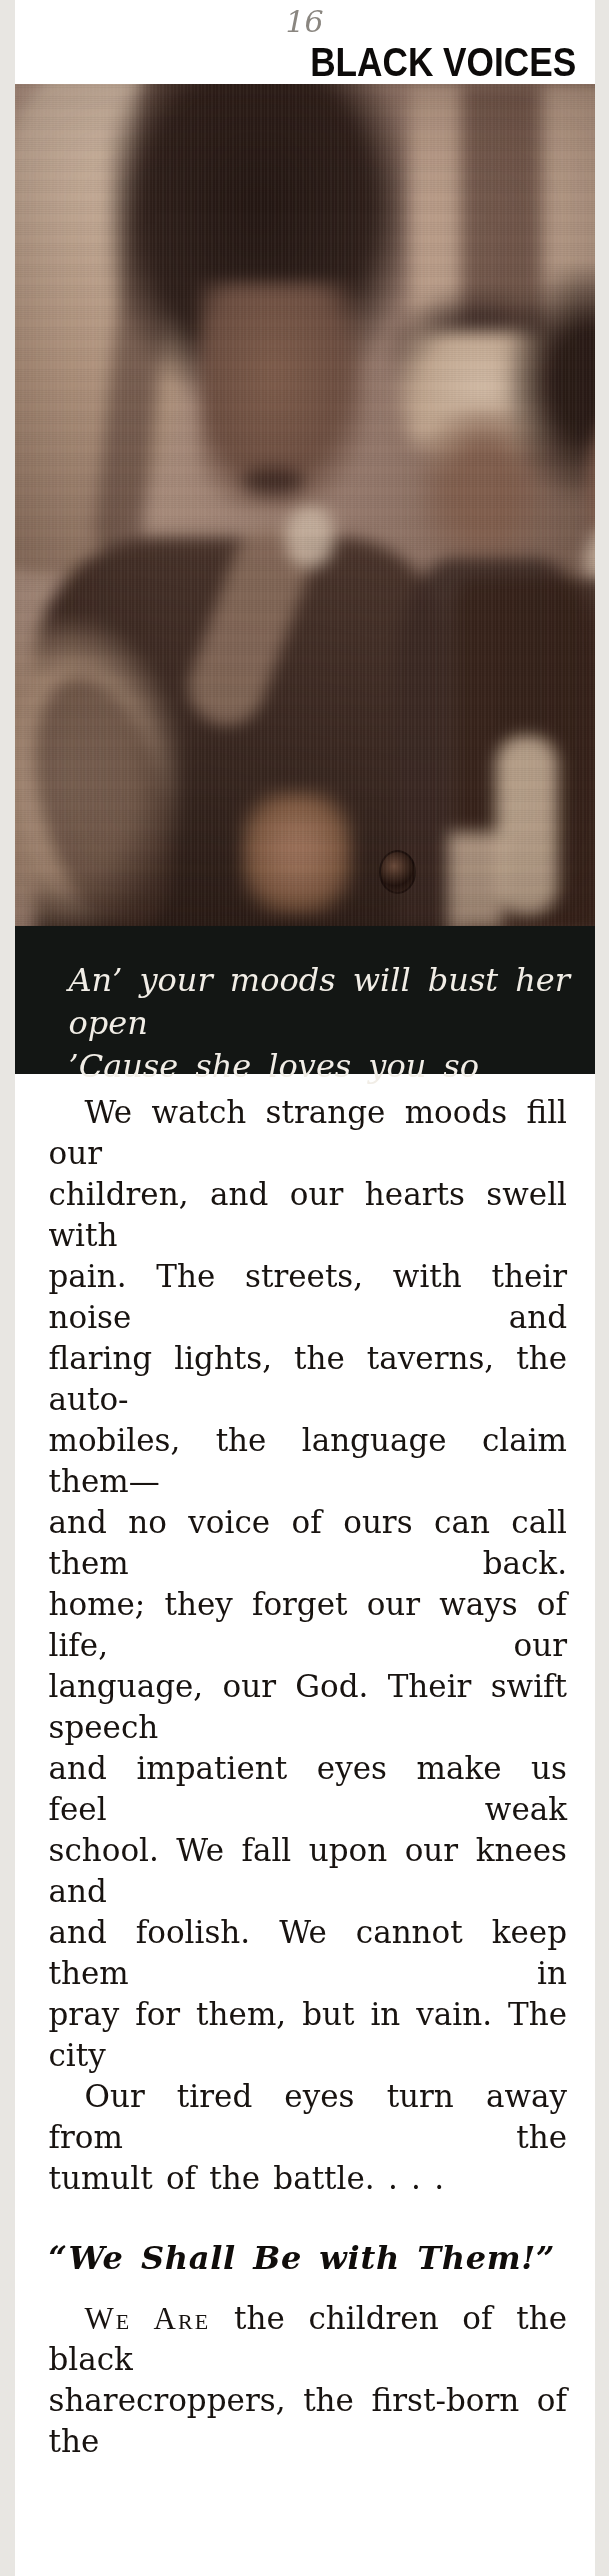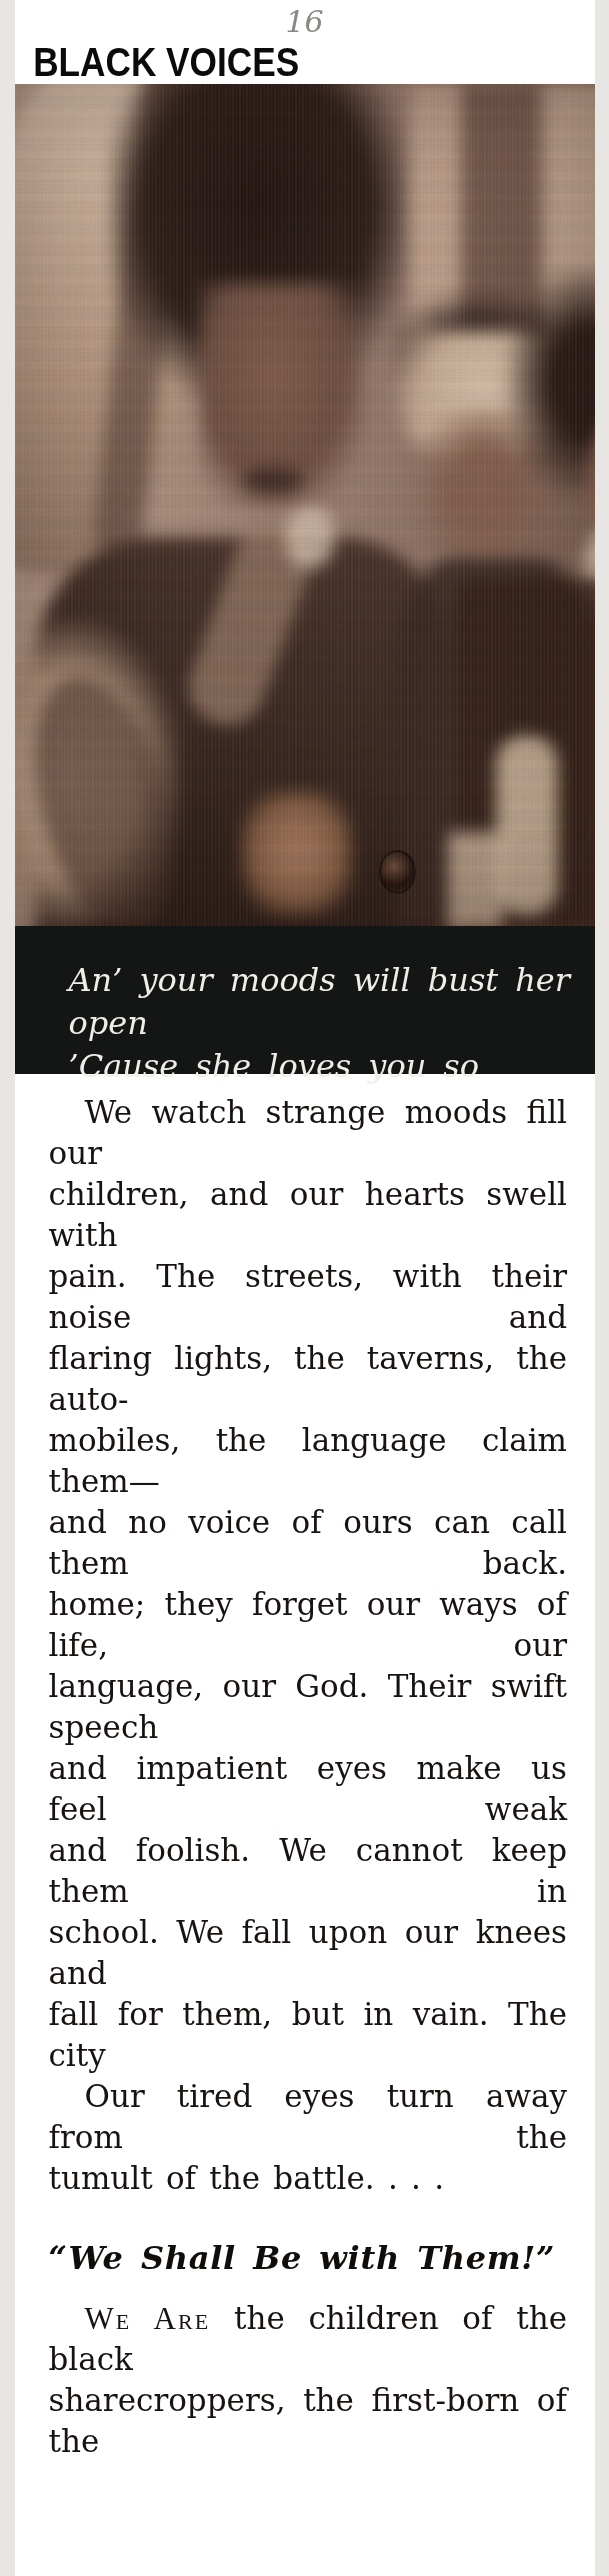--- a/index.html
+++ b/index.html
@@ -14,21 +14,21 @@
   }
   
   .folio{
     margin-top:2.7px;
     text-align:center;
     font-style:italic;
     font-size:30px;line-height:37px;
     color:#8a8680;
   }
   .title{
-    margin:0;text-align:left;
+    margin:0;text-align:right;
     font-family:"Liberation Sans", sans-serif;
     font-weight:bold;
     font-size:40px;line-height:44px;
     letter-spacing:0px;
     color:#0d0b0a;
   }
   .title-inner{display:inline-block;transform:scaleX(.88);transform-origin:center;}
   
   .photo{
     position:relative;
@@ -151,23 +151,23 @@
     <div id="part1">
         <div class="line indent">We watch strange moods fill our</div>
         <div class="line">children, and our hearts swell with</div>
         <div class="line">pain. The streets, with their noise and</div>
         <div class="line">flaring lights, the taverns, the auto-</div>
         <div class="line">mobiles, the language claim them—</div>
         <div class="line">and no voice of ours can call them back.</div>
         <div class="line">home; they forget our ways of life, our</div>
         <div class="line">language, our God. Their swift speech</div>
         <div class="line">and impatient eyes make us feel weak</div>
+        <div class="line">school. We fall upon our knees and</div>
         <div class="line">and foolish. We cannot keep them in</div>
-        <div class="line">school. We fall upon our knees and</div>
-        <div class="line">fall for them, but in vain. The city</div>
+        <div class="line">pray for them, but in vain. The city</div>
         <div class="line indent">Our tired eyes turn away from the</div>
         <div class="line end">tumult of the battle. . . .</div>
       </div>
     <h2 class="heading">“We Shall Be with Them!”</h2>
     <div id="part2">
         <div class="line indent"><span class="sc">We Are</span> the children of the black</div>
         <div class="line">sharecroppers, the first-born of the</div>
       </div>
   </div>
 

